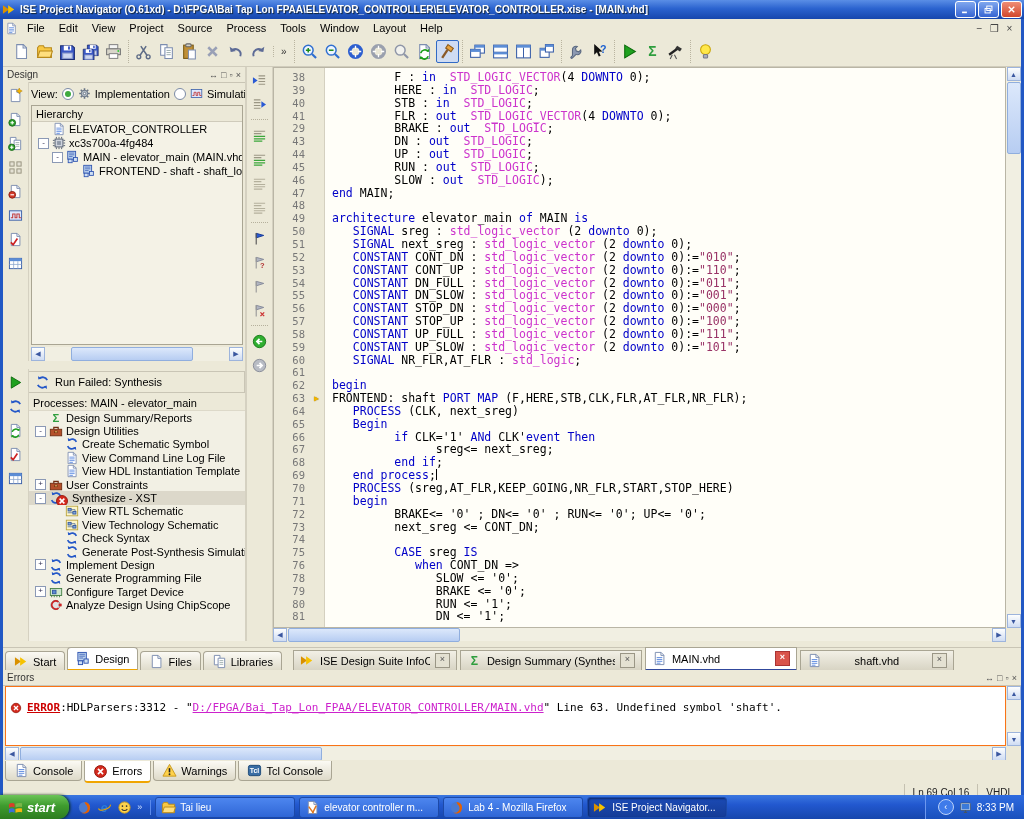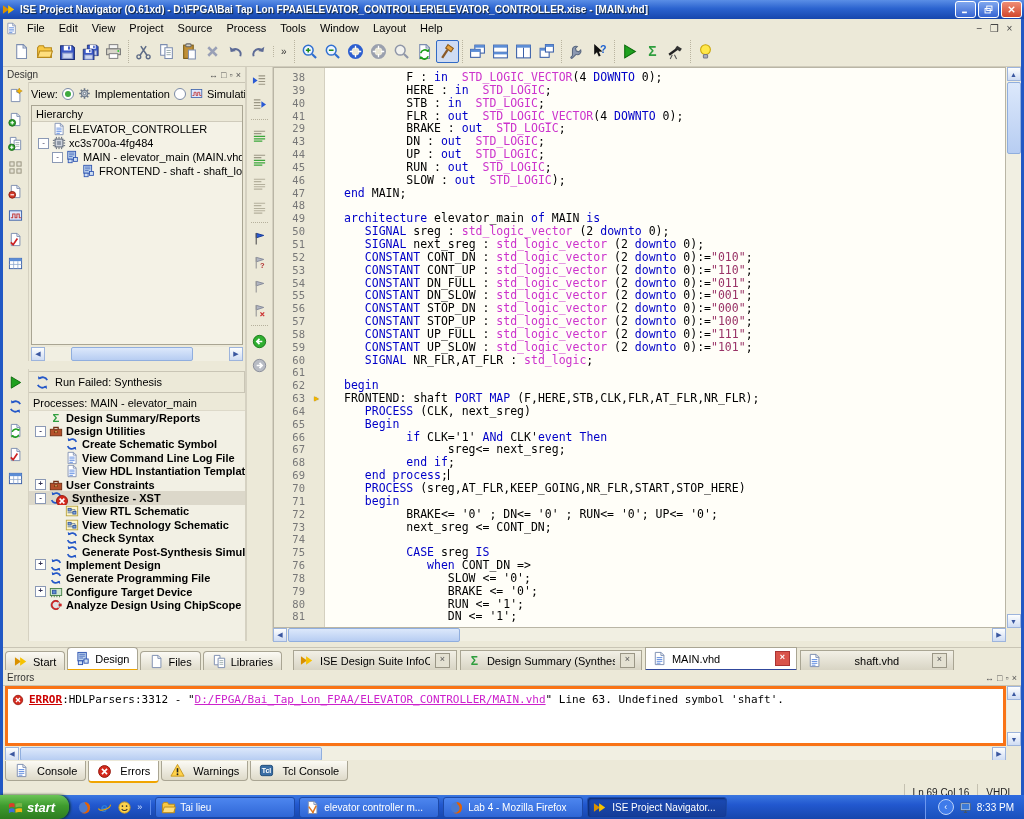--- a/index.html
+++ b/index.html
@@ -59,33 +59,33 @@
   .hscroll{height:14px;display:flex;align-items:center;}
   .sarrow{width:14px;height:14px;background:linear-gradient(180deg,#fdfefe,#cfdcf3);border:1px solid #9db4dc;box-sizing:border-box;color:#3a57a0;font-size:7px;display:flex;align-items:center;justify-content:center;flex:none;}
   .sthumb{height:12px;background:linear-gradient(180deg,#dce8fb,#b7cdf2);border:1px solid #90aede;border-radius:2px;margin:0 1px;}
 
   #dhscroll{left:2px;right:2px;bottom:0;height:14px;}
 
   #processes-panel{left:0;top:302px;right:0;bottom:0;}
   #pcontent{left:26px;top:0;right:0;bottom:0;}
   #statusrow{left:0;top:2px;right:0;height:20px;border:1px solid #c9c5b5;border-left:none;display:flex;align-items:center;gap:5px;padding-left:6px;background:#ece9d8;}
   #prochdr{left:0;top:26px;right:0;height:15px;background:#ece9d8;border-bottom:1px solid #cfcbbb;display:flex;align-items:center;padding-left:4px;}
-  #proctree{left:0;top:41px;right:0;bottom:0;background:#f2f0e4;border-top:1px solid #ddd9c9;overflow:hidden;font-weight:bold;}
+  #proctree{left:0;top:41px;right:0;bottom:0;background:#f2f0e4;border-top:1px solid #ddd9c9;overflow:hidden;}
   #proctree .trow{height:13.4px;}
 
   
   #editor{left:242px;top:0;right:0;bottom:0;border-left:2px solid #d5d1c1;}
   #estrip{width:25px;left:0;top:0;bottom:0;}
   #ecode{left:26px;top:0;right:15px;bottom:13px;background:#fffef8;overflow:hidden;border:1px solid #b9b5a5;box-sizing:border-box;}
   #gutterbg{left:0;top:0;width:50px;bottom:0;background:#ece9d8;border-right:1px solid #d4d0c0;}
   #codelines{left:0;top:3px;right:0;font-family:"DejaVu Sans Mono","Liberation Mono",monospace;font-size:11.5px;}
   .cl{height:12.85px;line-height:12.85px;display:flex;white-space:pre;}
   .cl .ln{width:31px;text-align:right;color:#777;padding-right:4px;flex:none;font-size:10.5px;}
   .cl .mk{width:15px;flex:none;text-align:center;font-size:8px;color:#f2b600;text-shadow:0 0 1px #7a5c00;line-height:13px;}
-  .cl .ct{padding-left:20px;}
+  .cl .ct{padding-left:8px;}
   .tok-k{color:#0000c8;}
   .tok-t{color:#cc33cc;}
   .tok-s{color:#993366;}
   .tok-p{color:#000;}
   .caret{display:inline-block;width:1px;height:11px;background:#000;vertical-align:-1px;}
   #evscroll{right:0;top:0;width:15px;bottom:13px;background:#f1efe2;display:flex;flex-direction:column;align-items:center;}
   #evscroll .sthumb{width:12px;height:70px;margin:1px 0;}
   #ehscroll{left:26px;right:15px;bottom:0;height:13px;}
   #ecorner{right:0;bottom:0;width:15px;height:13px;background:#ece9d8;}
 
@@ -94,30 +94,30 @@
   .xtab{height:19px;display:flex;align-items:center;gap:4px;padding:0 8px;border:1px solid #a9a593;border-bottom:none;border-radius:4px 4px 0 0;background:linear-gradient(180deg,#fbfaf4,#dedac9);margin-left:2px;white-space:nowrap;position:relative;}
   .xtab.active{background:#fff;height:21px;border-bottom:2px solid #f0a500;}
   #doctabs{margin-left:8px;display:flex;align-items:flex-end;}
   .dtab{height:19px;display:flex;align-items:center;gap:5px;padding:0 6px;border:1px solid #a9a593;background:linear-gradient(180deg,#f2f0e6,#d8d4c4);margin-left:3px;white-space:nowrap;overflow:hidden;}
   .dtab.active{background:#fff;height:21px;border-bottom:2px solid #30489c;}
   .tclose{width:13px;height:13px;border:1px solid #9a9686;background:#e4e1d2;color:#555;font-size:9px;line-height:11px;text-align:center;flex:none;}
   .tclose.red{background:#d9534a;border-color:#a33;color:#fff;font-weight:bold;}
 
   
   #errors-panel{left:0;top:651px;right:0;height:90px;background:#ece9d8;}
-  #errcontent{left:2px;top:16px;right:15px;bottom:14px;background:#fff;border:3px solid #f97316;overflow:hidden;padding:4px 4px;}
+  #errcontent{left:2px;top:16px;right:15px;bottom:14px;background:#fff;border:1px solid #f97316;overflow:hidden;padding:14px 4px;}
   .errline{display:flex;align-items:center;gap:5px;font-family:"DejaVu Sans Mono","Liberation Mono",monospace;font-size:11px;white-space:nowrap;}
   .err-link{color:#cc0000;text-decoration:underline;font-weight:bold;}
   .path-link{color:#cc22cc;text-decoration:underline;}
   #errvscroll{right:0;top:16px;width:14px;bottom:14px;background:#f1efe2;display:flex;flex-direction:column;align-items:center;}
   #errhscroll{left:2px;right:15px;bottom:0;height:13px;}
 
   
   #constabs{left:0;top:741px;right:0;height:23px;background:#ece9d8;display:flex;align-items:flex-start;padding-top:1px;}
-  #constabs .xtab{border-radius:0 0 4px 4px;border:1px solid #a9a593;border-top:none;height:19px;gap:8px;}
+  #constabs .xtab{border-radius:0 0 4px 4px;border:1px solid #a9a593;border-top:none;height:19px;}
   #constabs .xtab.active{background:#fff;border-bottom:2px solid #f0a500;height:20px;}
   #statusbar{left:0;top:765px;right:0;height:16px;background:#ece9d8;display:flex;align-items:center;justify-content:flex-end;font-size:10px;color:#222;}
   .scell{border-left:1px solid #c5c1b1;padding:0 8px;height:100%;display:flex;align-items:center;}
 
   
   #taskbar{left:0;top:795px;right:0;height:24px;background:linear-gradient(180deg,#3b77e0 0%,#2258cf 40%,#1646ad 100%);display:flex;align-items:center;}
   #startbtn{height:24px;padding:0 14px 0 8px;border-radius:0 11px 11px 0;background:linear-gradient(180deg,#6cc457 0%,#3e9b2e 45%,#2d7c1f 100%);
     color:#fff;font-weight:bold;font-style:italic;font-size:13px;display:flex;align-items:center;gap:4px;box-shadow:1px 0 3px #0a2a06;}
   #quick{display:flex;align-items:center;gap:5px;padding:0 8px;border-right:1px solid #5b8aeb;}
   #quick .qchev{color:#cfe0ff;font-size:9px;}

